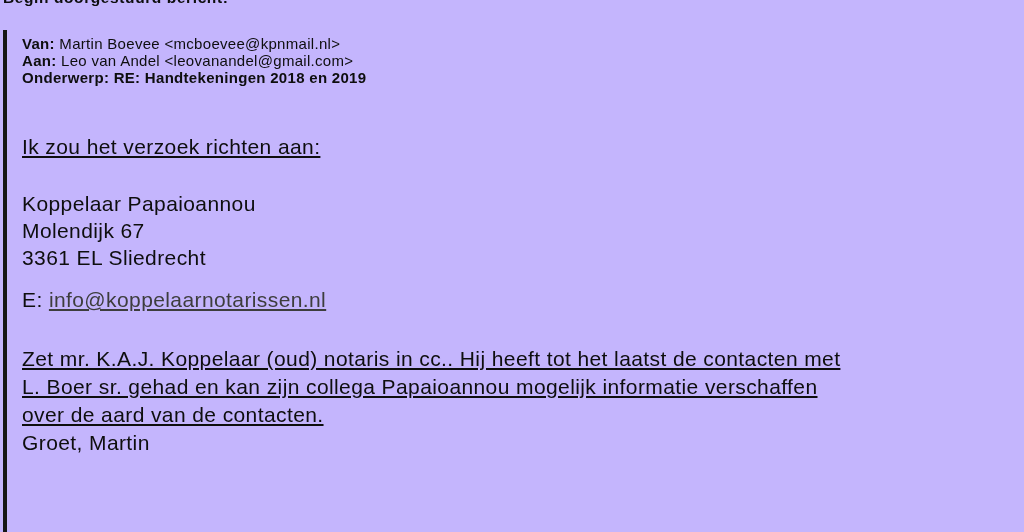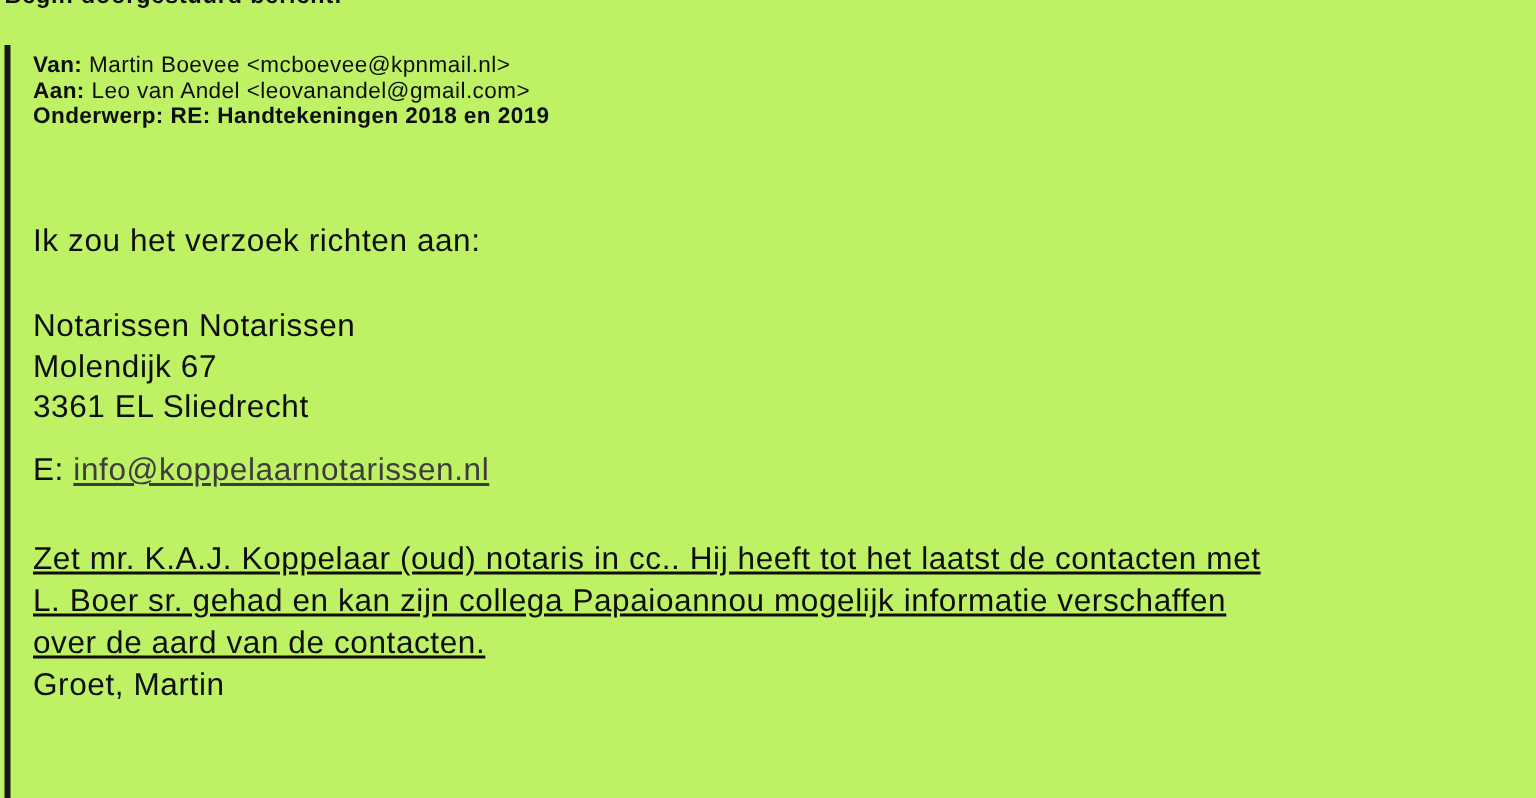--- a/index.html
+++ b/index.html
@@ -4,21 +4,21 @@
 <style>
   html, body {
     margin: 0;
     padding: 0;
     background: #ffffff;
   }
   .page {
     position: relative;
     width: 1024px;
     height: 532px;
-    background: #bef264;
+    background: #c4b5fd;
     overflow: hidden;
     font-family: "Liberation Sans", sans-serif;
     color: #0e0e0e;
   }
   
   .intro-clip {
     height: 10px;
     overflow: hidden;
     margin-left: 3px;
   }
@@ -46,21 +46,21 @@
     letter-spacing: 0.3px;
   }
   .header-row { white-space: nowrap; }
   .hlabel { font-weight: bold; }
   .header-row.subject { font-weight: bold; }
   .body-text {
     font-size: 21px;
     line-height: 27px;
     letter-spacing: 0.4px;
   }
-  .request-line { margin-top: 61px; white-space: nowrap; }
+  .request-line { margin-top: 47px; white-space: nowrap; text-decoration: underline; }
   .address-block { margin-top: 30px; }
   .address-line { white-space: nowrap; }
   .email-line { margin-top: 15px; white-space: nowrap; }
   .email-link {
     color: #3d3d3d;
     text-decoration: underline;
     cursor: pointer;
   }
   .paragraph { margin-top: 32px; line-height: 28px; }
   .paragraph-line { white-space: nowrap; text-decoration: underline; }
@@ -90,21 +90,21 @@
         <span class="hlabel">Onderwerp:</span>
         <span>RE:  Handtekeningen 2018 en 2019</span>
       </div>
     </div>
 
     <div class="body-text">
 
       <div class="request-line">Ik zou het verzoek richten aan:</div>
 
       <div class="address-block">
-        <div class="address-line">Notarissen Notarissen</div>
+        <div class="address-line">Koppelaar Papaioannou</div>
         <div class="address-line">Molendijk 67</div>
         <div class="address-line">3361 EL Sliedrecht</div>
       </div>
 
       <div class="email-line">
         <span>E:</span>
         <a class="email-link">info@koppelaarnotarissen.nl</a>
       </div>
 
       <div class="paragraph">

